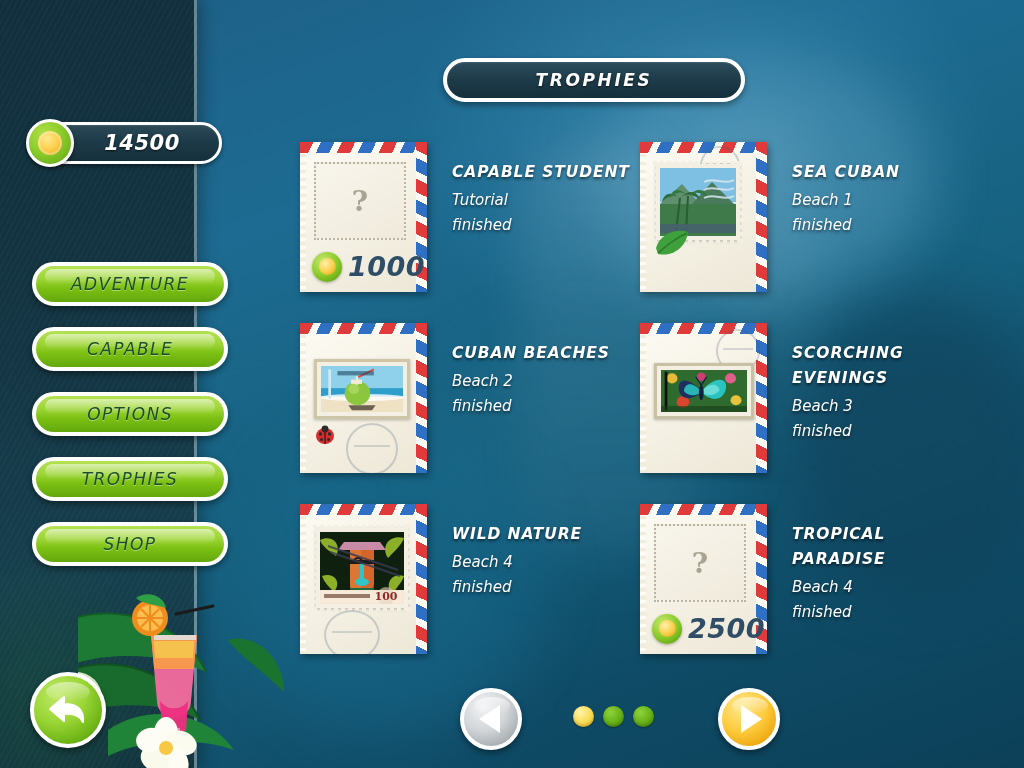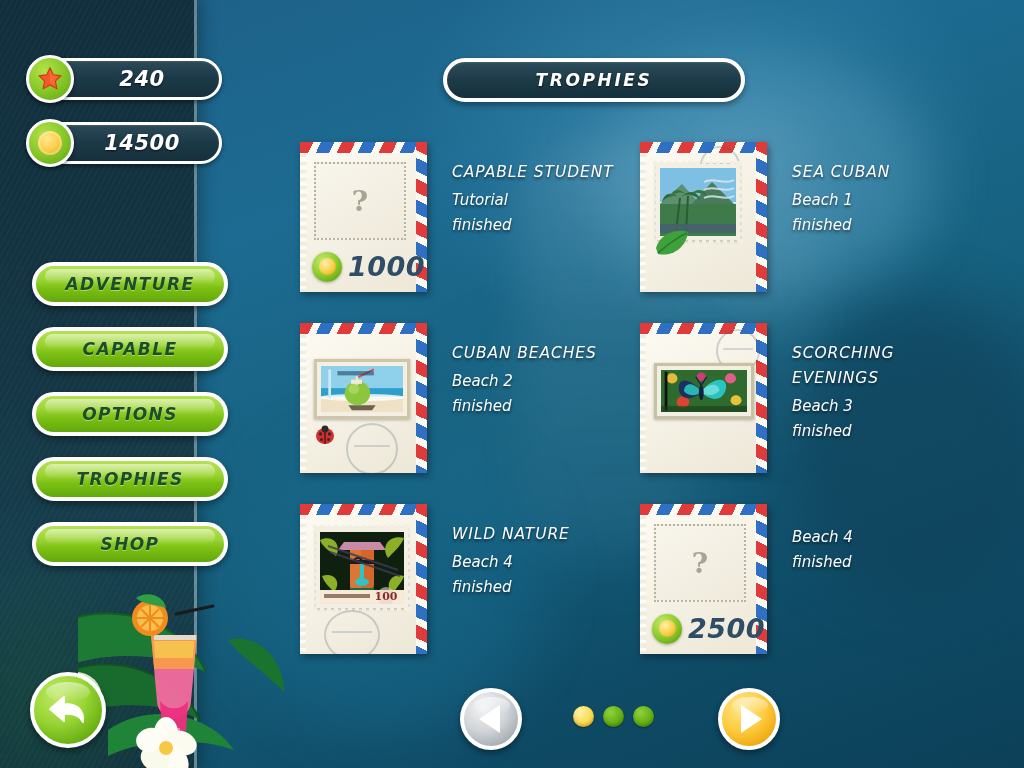--- a/index.html
+++ b/index.html
@@ -86,21 +86,21 @@
     cursor:pointer;
   }
   .menu-btn::before {
     content:""; position:absolute; left:9px; right:9px; top:3px; height:15px;
     border-radius:12px;
     background:linear-gradient(180deg, rgba(255,255,255,0.55), rgba(255,255,255,0));
     pointer-events:none;
   }
   .menu-btn-label {
     position:relative; z-index:2;
-    color:#1d4e2a; font-size:17px; font-weight:bold; font-style:italic;
+    color:#1d4e2a; font-size:17px; font-weight:normal; font-style:italic;
     letter-spacing:1.4px; font-family:"DejaVu Sans", sans-serif;
     text-shadow:0 1px 0 rgba(255,255,255,0.40);
   }
 
   
   #back-button {
     position:absolute; left:30px; top:672px; width:76px; height:76px; border-radius:50%;
     border:4px solid #ffffff;
     background:radial-gradient(circle at 35% 28%, #c0e966 0%, #9ad636 42%, #6fb516 72%, #4e8f0b 100%);
     box-shadow:0 3px 7px rgba(0,0,0,0.45);
@@ -209,21 +209,21 @@
     opacity:0.65;
   }
   .postmark::after {
     content:""; position:absolute; left:12%; top:42%; width:76%; height:2px;
     background:rgba(70,95,120,0.32);
   }
 
   
   .trophy-text { padding-left:25px; padding-top:18px; }
   .trophy-title {
-    color:#ffffff; font-size:15.5px; font-weight:normal; font-style:italic;
+    color:#ffffff; font-size:15.5px; font-weight:bold; font-style:italic;
     letter-spacing:0.9px; line-height:25px; font-family:"DejaVu Sans", sans-serif;
     text-shadow:0 2px 3px rgba(0,0,0,0.55);
     max-width:215px;
   }
   .trophy-desc {
     margin-top:3px; color:#ffffff; font-size:15px; font-style:italic;
     line-height:25px; font-family:"DejaVu Sans", sans-serif;
     text-shadow:0 2px 3px rgba(0,0,0,0.55);
   }
 
@@ -269,31 +269,20 @@
   <div class="bg-blob blob-b"></div>
   <div class="bg-blob blob-c"></div>
   <div class="bg-blob blob-d"></div>
   <div class="bg-column"></div>
   <div class="bg-column2"></div>
 
   <div id="sidebar">
     <div class="sidebar-texture"></div>
   </div>
 
-  <div class="counter" id="counter-stars">
-    <div class="counter-pill">
-      <span class="counter-value">240</span>
-    </div>
-    <div class="badge-icon badge-green">
-      <svg class="star-glyph" viewBox="0 0 24 24" aria-hidden="true">
-        <path d="M12 1.6l3.1 6.6 7.1 .9-5.2 4.9 1.4 7.1L12 17.6 5.6 21.1 7 14 1.8 9.1l7.1-.9z" fill="#f2582a" stroke="#c93d15" stroke-width="1" stroke-linejoin="round"></path>
-        <path d="M12 3.6l2.3 4.9 5.3 .7-3.9 3.6 1 5.3L12 15.6V3.6z" fill="#ff7a3c" opacity="0.55"></path>
-      </svg>
-    </div>
-  </div>
 
   <div class="counter" id="counter-coins">
     <div class="counter-pill">
       <span class="counter-value">14500</span>
     </div>
     <div class="badge-icon badge-green">
       <span class="coin-inner"></span>
     </div>
   </div>
 
@@ -585,20 +574,21 @@
           </div>
           <div class="reward-row">
             <span class="reward-coin">
                 <i></i>
               </span>
             <span class="reward-amount">2500</span>
           </div>
         </div>
       </div>
       <div class="trophy-text">
+        <div class="trophy-title">TROPICAL PARADISE</div>
         <div class="trophy-desc">
           <div>Beach 4</div>
           <div>finished</div>
         </div>
       </div>
     </div>
 
   </div>
 
   <div id="pager">

